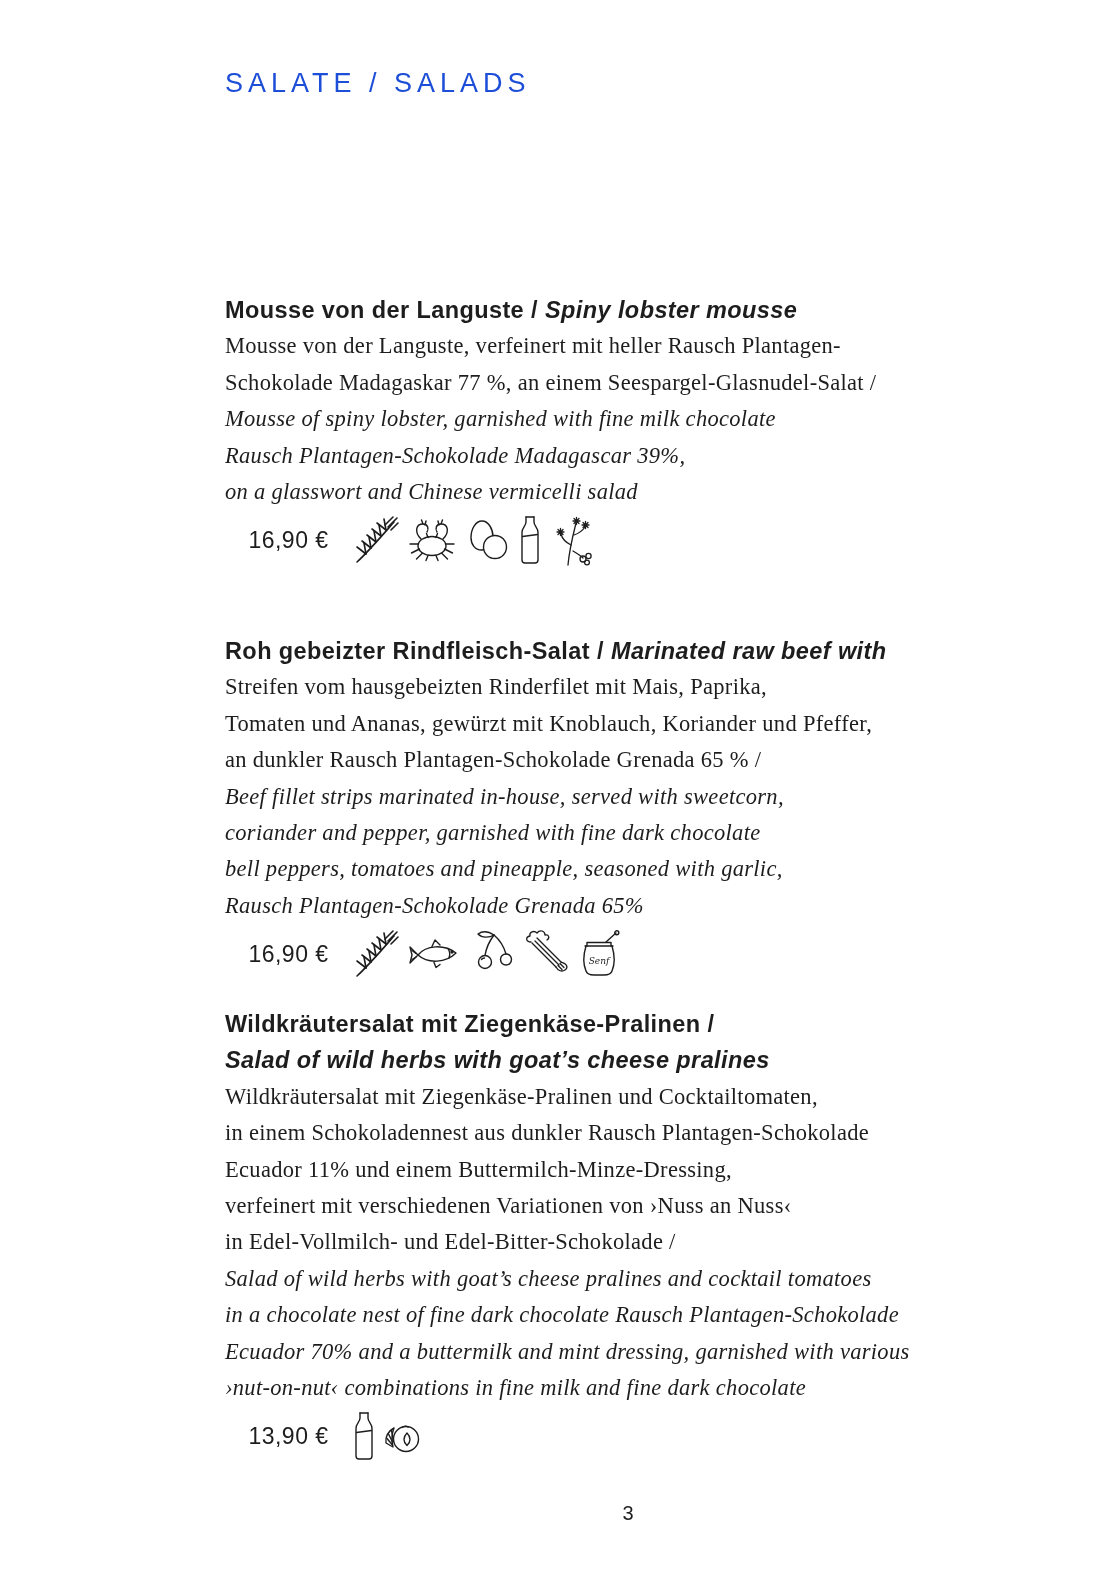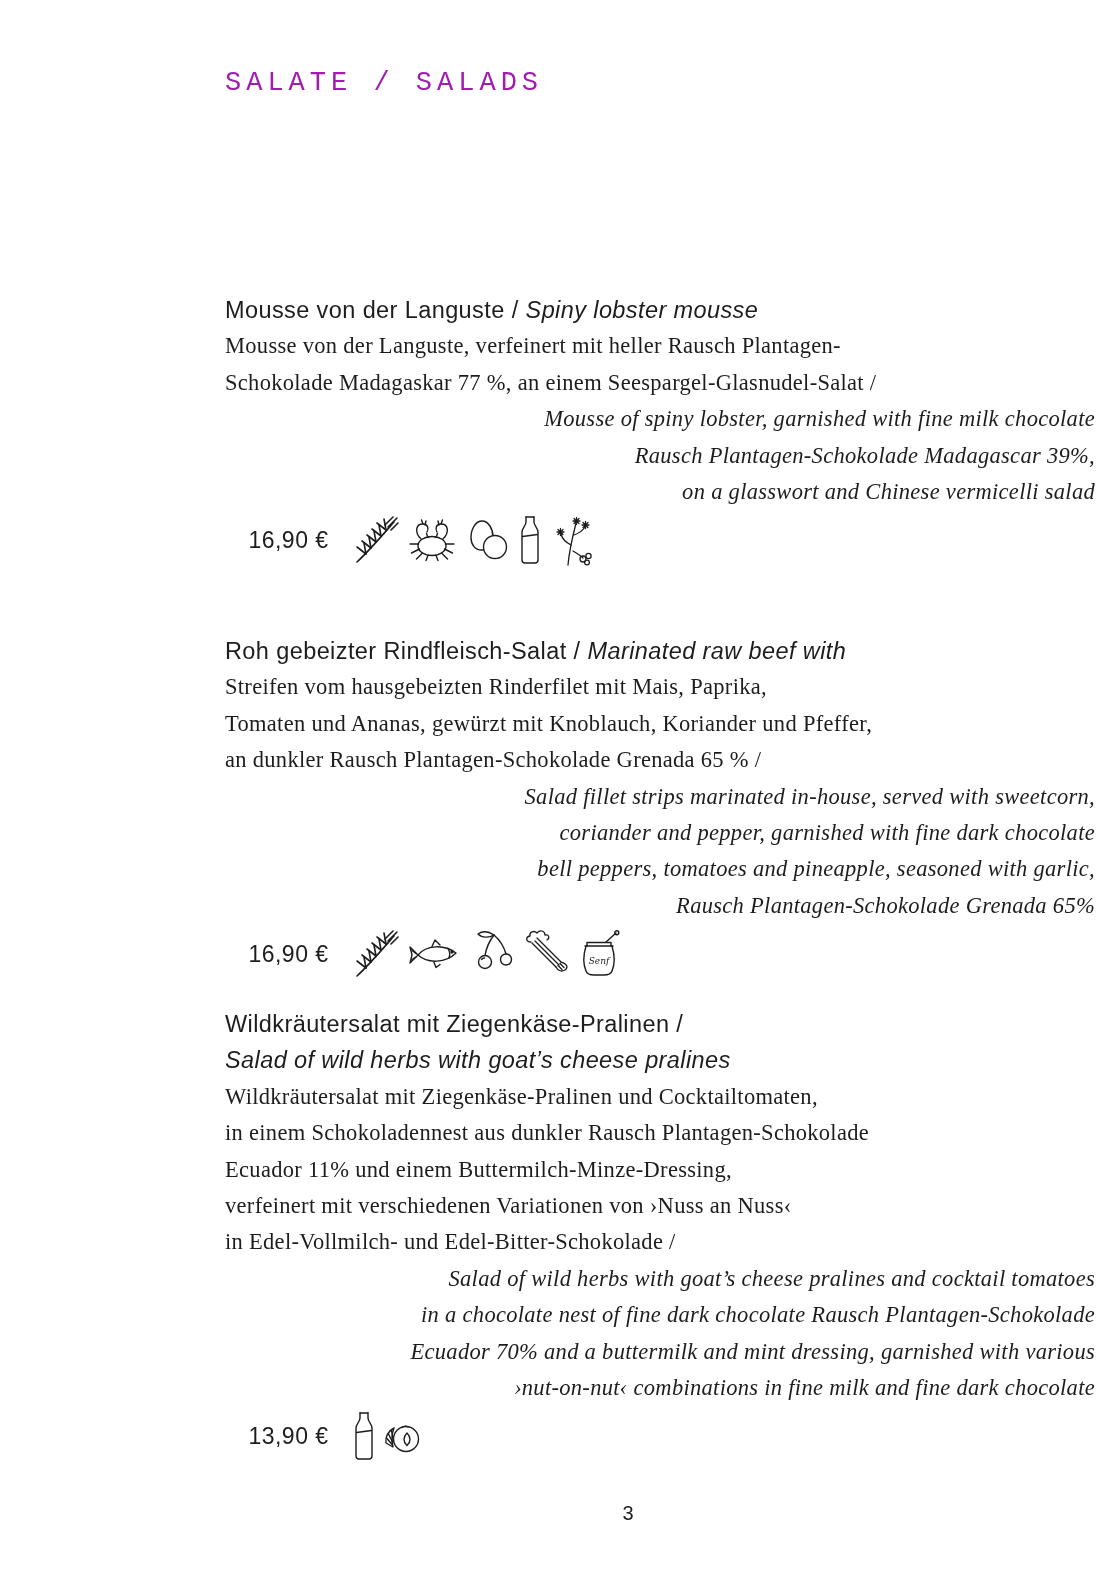--- a/index.html
+++ b/index.html
@@ -26,31 +26,32 @@
   .item{
     position:absolute;
     left:225px;
     width:870px;
   }
   .title{
     font-size:23.5px;
     line-height:36.4px;
     letter-spacing:.4px;
     white-space:nowrap;
+    font-weight:bold;
   }
   .title .divider{margin:0 7px;}
   .title em{font-style:italic;}
   .line{
     font-size:22.5px;
     line-height:36.4px;
     letter-spacing:.3px;
     white-space:nowrap;
     font-family:Liberation Serif, serif;
   }
-  .line.en{font-style:italic;text-align:right;}
+  .line.en{font-style:italic;}
   .price-row{
     display:flex;
     align-items:center;
     margin-top:2px;
     height:56px;
     text-align:center;
   }
   .price{
     flex:0 0 127px;
     font-size:23px;
@@ -172,21 +173,21 @@
         <circle cx="24" cy="23" r="12.5"></circle>
         <path d="M25,17 C29,21 29,26 25,29.5 C21,26 21,21 25,17 Z"></path>
         <path d="M20,11.5 q3,-2.5 6,-0.5"></path>
       </g>
     </symbol>
   </defs>
 </svg>
 
 <main>
 
-  <h1 class="heading" style="color: #a21caf; font-family: Liberation Mono, monospace;">SALATE / SALADS</h1>
+  <h1 class="heading" style="color: #1d4ed8;">SALATE / SALADS</h1>
 
   <section class="item" style="top:292px">
     <div class="title"><span>Mousse von der Languste</span><span class="divider">/</span><em>Spiny lobster mousse</em></div>
     <div class="line de">Mousse von der Languste, verfeinert mit heller Rausch Plantagen-</div>
     <div class="line de">Schokolade Madagaskar 77 %, an einem Seespargel-Glasnudel-Salat /</div>
     <div class="line en">Mousse of spiny lobster, garnished with fine milk chocolate</div>
     <div class="line en">Rausch Plantagen-Schokolade Madagascar 39%,</div>
     <div class="line en">on a glasswort and Chinese vermicelli salad</div>
     <div class="price-row">
       <span class="price">16,90 €</span>
@@ -208,21 +209,21 @@
           </svg>
         </span>
     </div>
   </section>
 
   <section class="item" style="top:633px">
     <div class="title"><span>Roh gebeizter Rindfleisch-Salat</span><span class="divider">/</span><em>Marinated raw beef with</em></div>
     <div class="line de">Streifen vom hausgebeizten Rinderfilet mit Mais, Paprika,</div>
     <div class="line de">Tomaten und Ananas, gewürzt mit Knoblauch, Koriander und Pfeffer,</div>
     <div class="line de">an dunkler Rausch Plantagen-Schokolade Grenada 65 % /</div>
-    <div class="line en">Salad fillet strips marinated in-house, served with sweetcorn,</div>
+    <div class="line en">Beef fillet strips marinated in-house, served with sweetcorn,</div>
     <div class="line en">coriander and pepper, garnished with fine dark chocolate</div>
     <div class="line en">bell peppers, tomatoes and pineapple, seasoned with garlic,</div>
     <div class="line en">Rausch Plantagen-Schokolade Grenada 65%</div>
     <div class="price-row">
       <span class="price">16,90 €</span>
       <span class="icons">
           <svg width="48" height="52" class="allergen">
             <use href="#sym-wheat"></use>
           </svg>
           <svg width="58" height="42" class="allergen">

